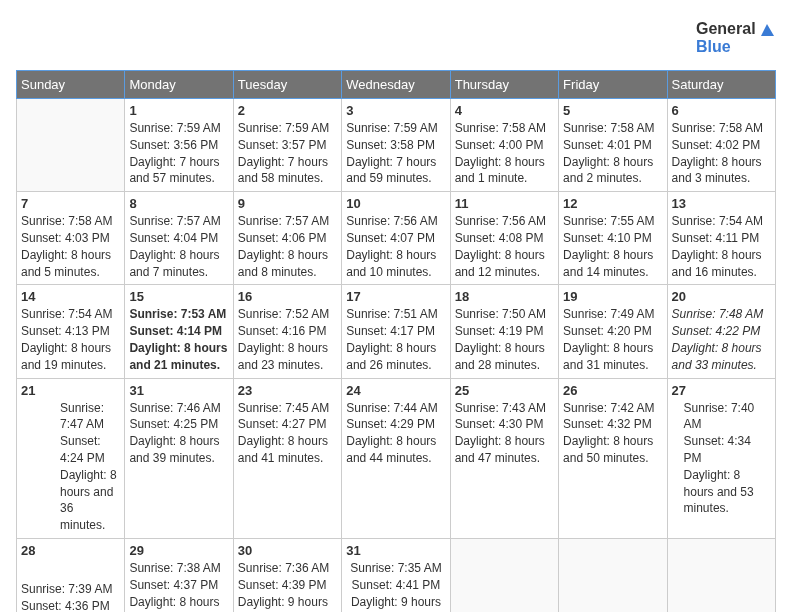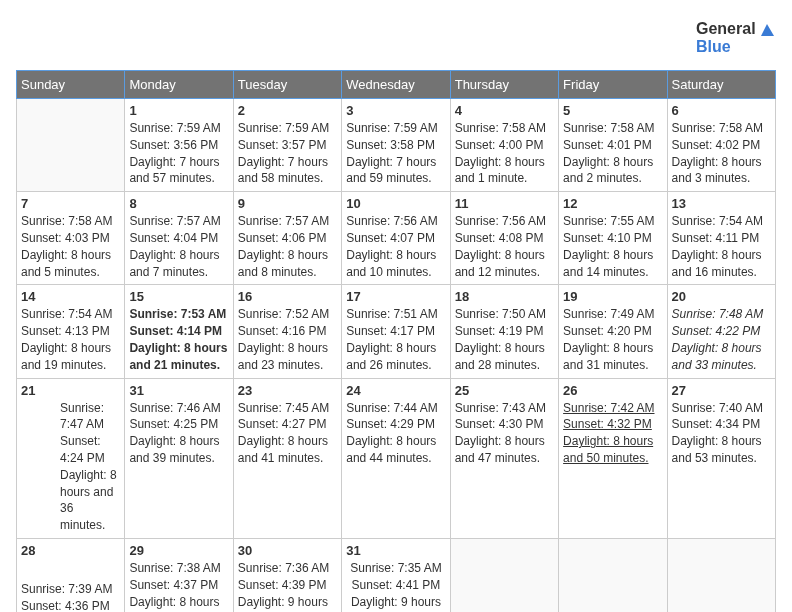--- a/index.html
+++ b/index.html
@@ -253,27 +253,27 @@
 Daylight: 8 hours and 44 minutes.</div>
         </td>
         <td>
           <div class="day-number">25</div>
           <div class="day-info" style="white-space: pre-line;">Sunrise: 7:43 AM
 Sunset: 4:30 PM
 Daylight: 8 hours and 47 minutes.</div>
         </td>
         <td>
           <div class="day-number">26</div>
-          <div class="day-info" style="white-space: pre-line; text-decoration: underline;">Sunrise: 7:42 AM
+          <div class="day-info" style="white-space: pre-line;">Sunrise: 7:42 AM
 Sunset: 4:32 PM
 Daylight: 8 hours and 50 minutes.</div>
         </td>
         <td>
           <div class="day-number">27</div>
-          <div class="day-info" style="white-space: pre-line;">Sunrise: 7:40 AM
+          <div class="day-info" style="white-space: pre-line; margin-left: 12px;">Sunrise: 7:40 AM
 Sunset: 4:34 PM
 Daylight: 8 hours and 53 minutes.</div>
         </td>
       </tr>
       <tr>
         <td>
           <div class="day-number">28</div>
           <div class="day-info" style="white-space: pre-line; margin-top: 23px;">Sunrise: 7:39 AM
 Sunset: 4:36 PM
 Daylight: 8 hours and 56 minutes.</div>

